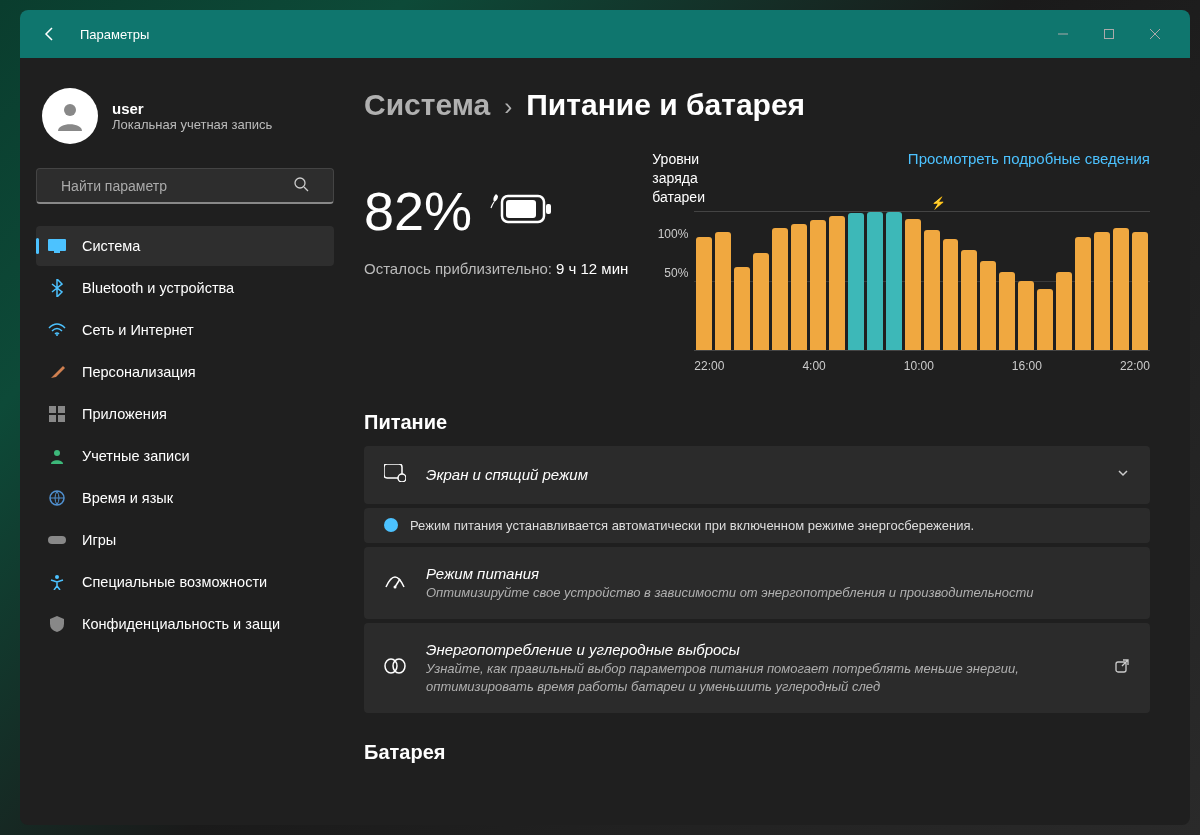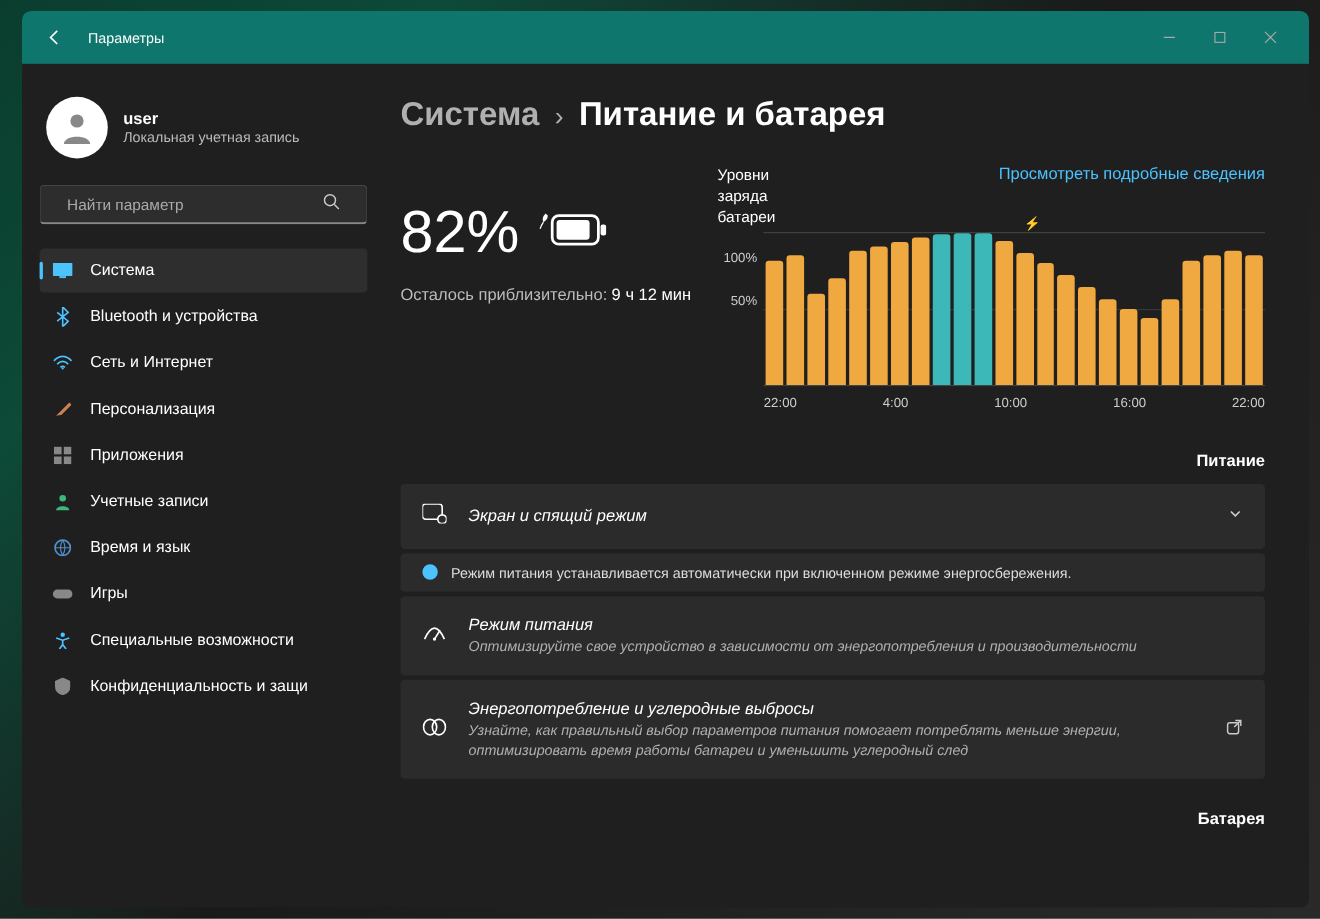--- a/index.html
+++ b/index.html
@@ -198,25 +198,24 @@
   }
   .x-labels {
     display: flex;
     justify-content: space-between;
     font-size: 12px;
     color: #cccccc;
     margin-top: 8px;
     padding-left: 42px;
   }
   .section-title {
-    font-size: 15px;
+    font-size: 20px;
     font-weight: 600;
     margin-bottom: 12px;
     margin-top: 4px;
-    text-align: right;
   }
   .setting-row {
     background: #2b2b2b;
     border-radius: 4px;
     padding: 18px 20px;
     display: flex;
     align-items: center;
     gap: 20px;
     margin-bottom: 4px;
     cursor: pointer;

